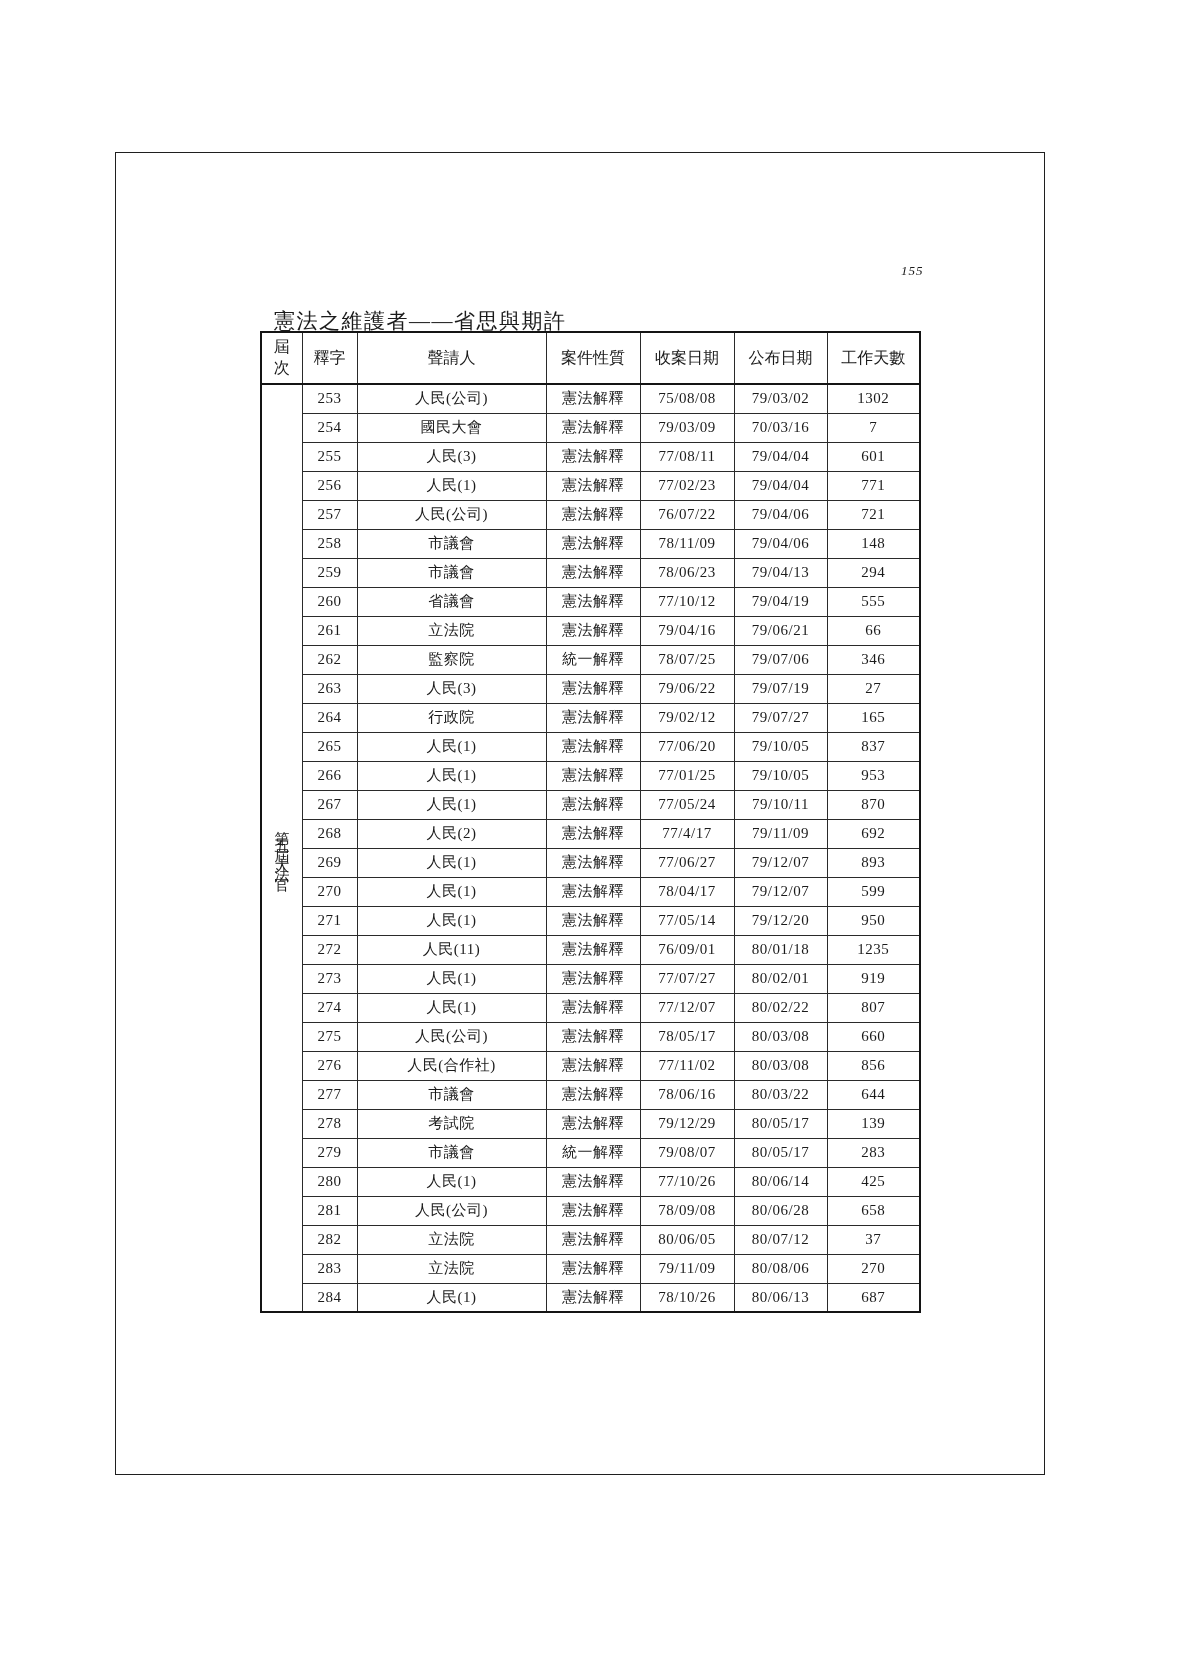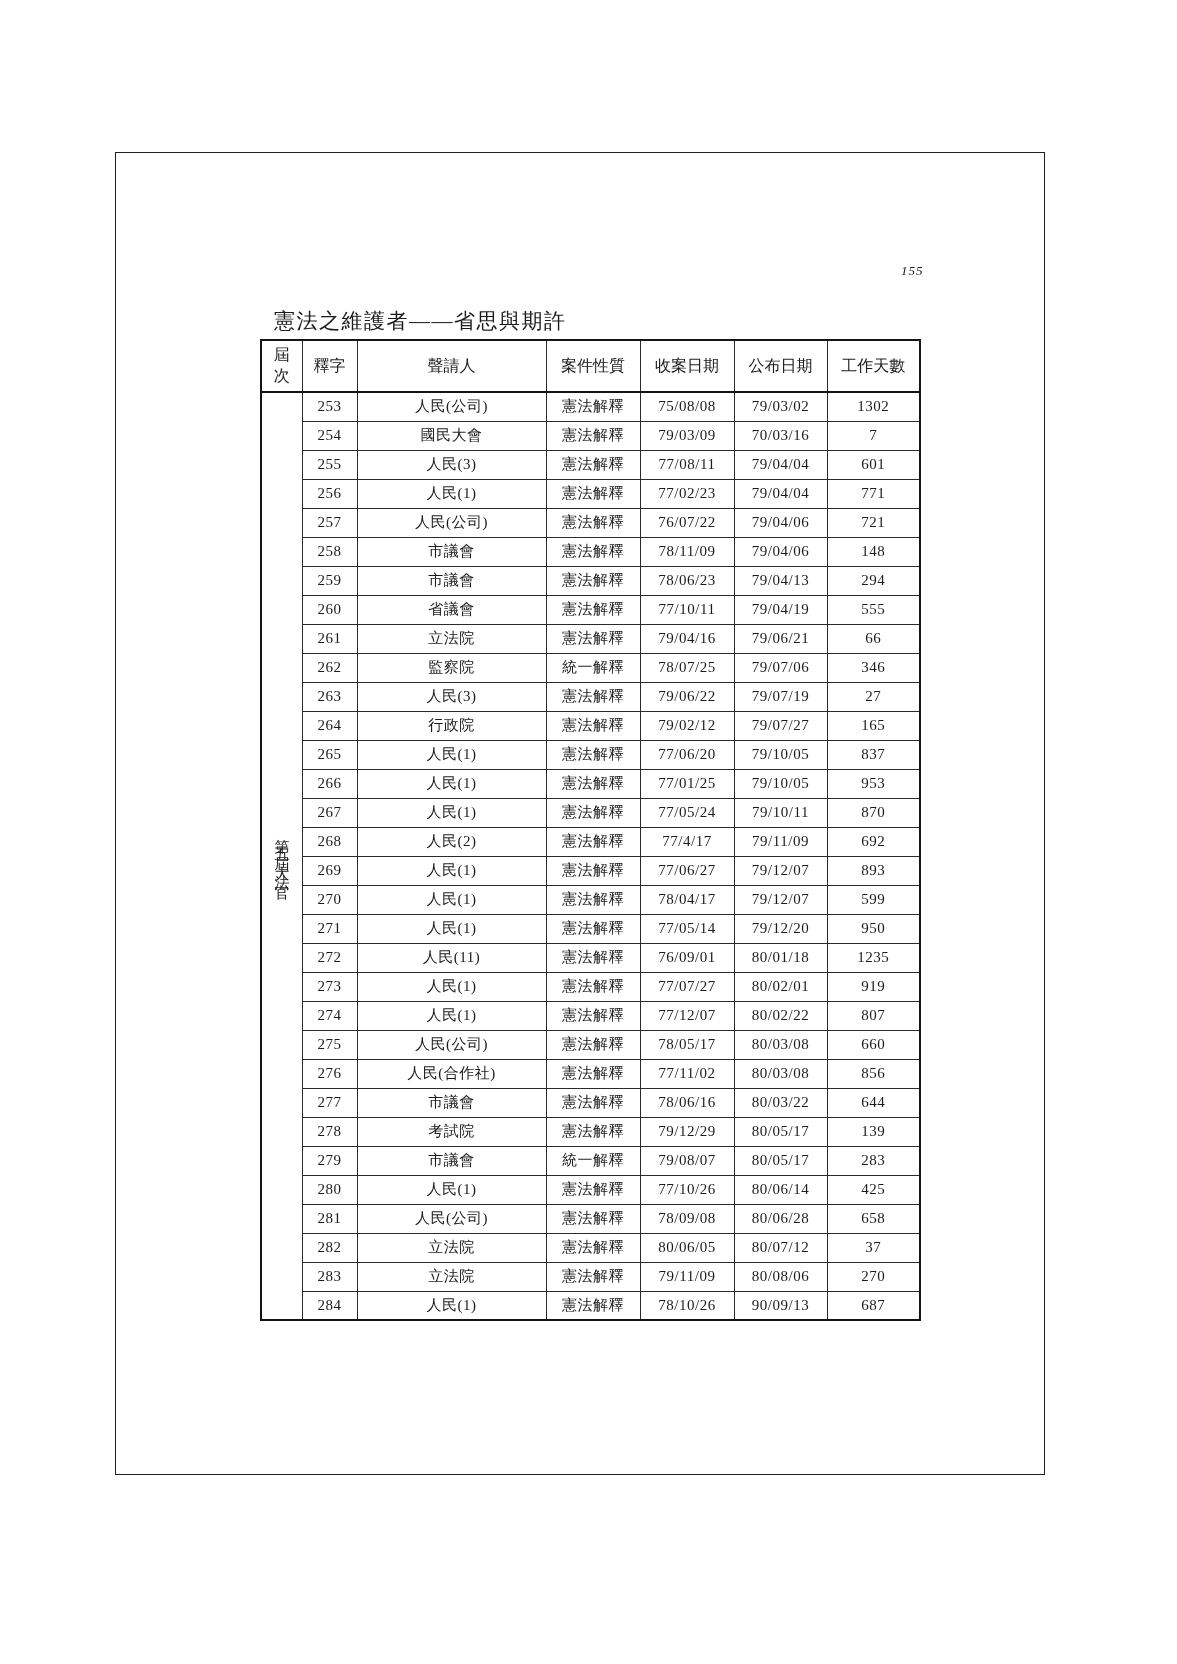--- a/index.html
+++ b/index.html
@@ -28,21 +28,21 @@
   }
   .folio {
     position: absolute;
     left: 901px; top: 263px;
     font-size: 13px;
     letter-spacing: 1px;
     font-style: italic;
   }
   table.data-table {
     position: absolute;
-    left: 260px; top: 339px;
+    left: 260px; top: 331px;
     width: 659px;
     border-collapse: collapse;
     table-layout: fixed;
     border: 2px solid #141414;
     background: #ffffff;
   }
   .data-table th, .data-table td {
     border: 1px solid #2a2a2a;
     text-align: center;
     vertical-align: middle;
@@ -164,21 +164,21 @@
         <td>市議會</td>
         <td>憲法解釋</td>
         <td>78/06/23</td>
         <td>79/04/13</td>
         <td>294</td>
       </tr>
       <tr>
         <td>260</td>
         <td>省議會</td>
         <td>憲法解釋</td>
-        <td>77/10/11</td>
+        <td>77/10/12</td>
         <td>79/04/19</td>
         <td>555</td>
       </tr>
       <tr>
         <td>261</td>
         <td>立法院</td>
         <td>憲法解釋</td>
         <td>79/04/16</td>
         <td>79/06/21</td>
         <td>66</td>
@@ -357,17 +357,17 @@
         <td>憲法解釋</td>
         <td>79/11/09</td>
         <td>80/08/06</td>
         <td>270</td>
       </tr>
       <tr>
         <td>284</td>
         <td>人民(1)</td>
         <td>憲法解釋</td>
         <td>78/10/26</td>
-        <td>90/09/13</td>
+        <td>80/06/13</td>
         <td>687</td>
       </tr>
     </tbody>
 </table>
 
 </body></html>

